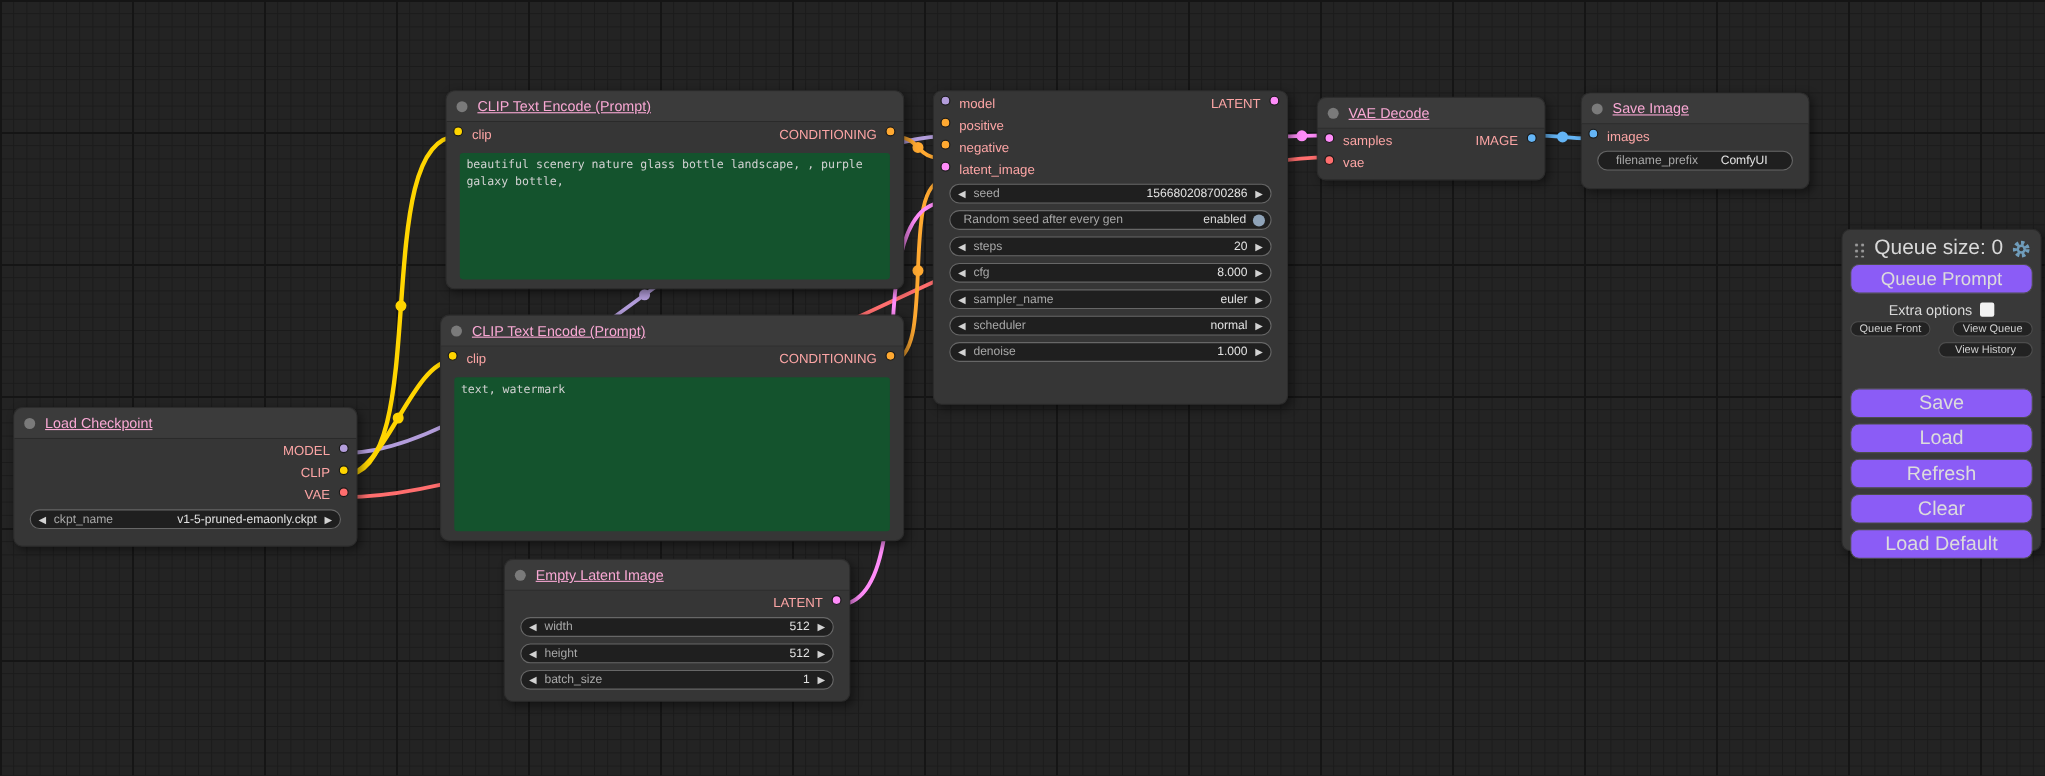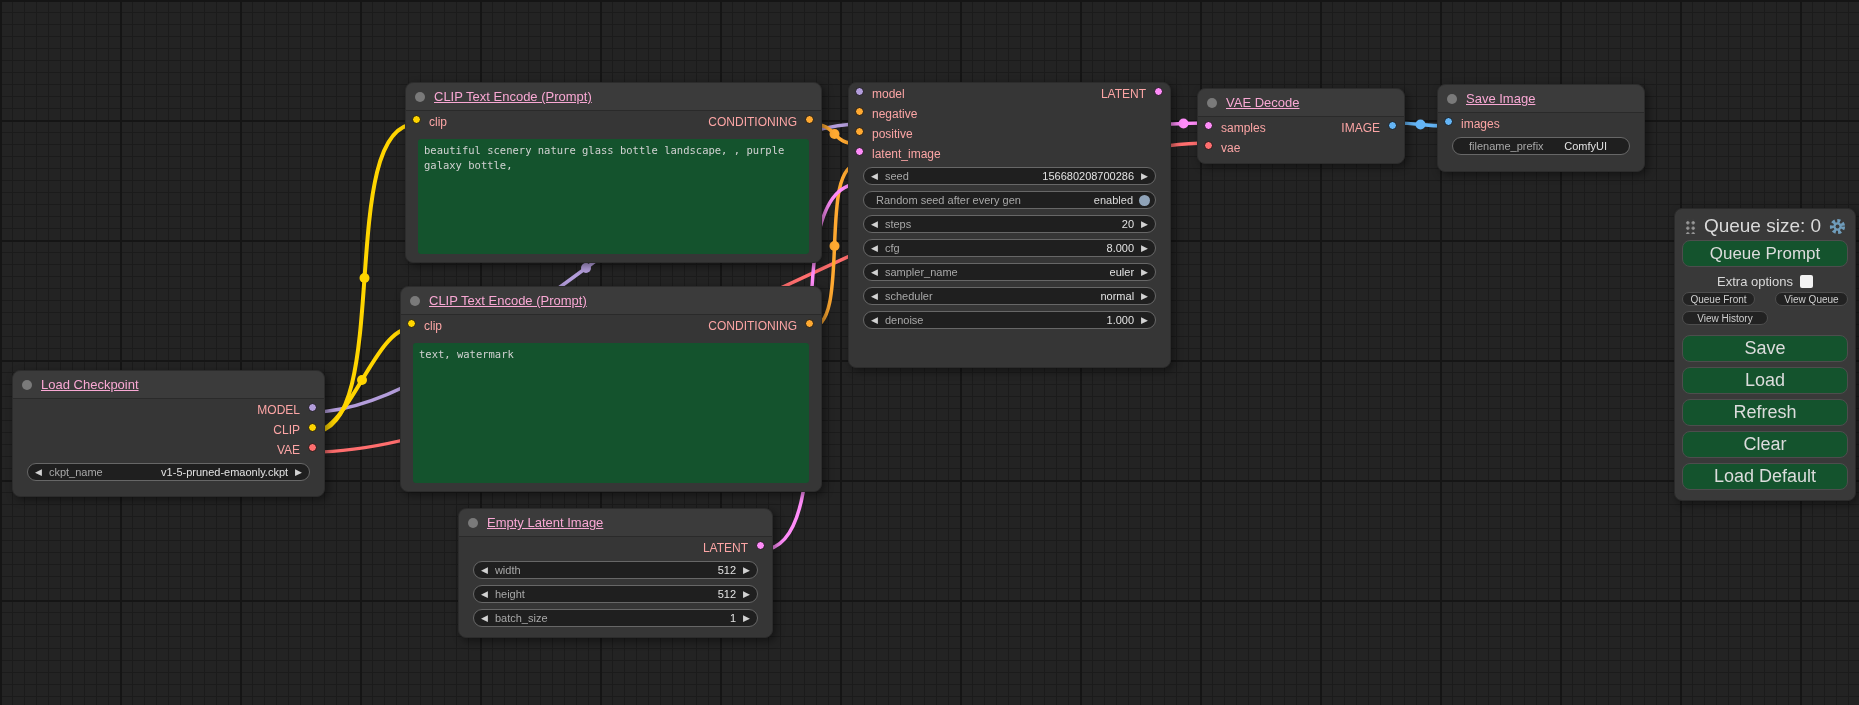--- a/index.html
+++ b/index.html
@@ -106,39 +106,39 @@
   .qp-header { height: 22px; display: flex; align-items: center; margin-bottom: 3px; }
   .qp-drag {
     width: 11px; height: 15px; margin-left: 3px;
     background: radial-gradient(#9a9a9a 1.4px, transparent 1.6px);
     background-size: 5.5px 5.5px; background-position: 0 1px;
   }
   .qp-size { flex: 1; text-align: center; font-size: 19px; color: #d9d9d9; }
   .qp-gear { width: 17px; height: 17px; margin-right: 2px; }
   button.qp-big {
     height: 27px; flex: 0 0 27px;
-    background: #14532d;
+    background: #8b5cf6;
     border: 1px solid #4d4d4d;
     border-radius: 8px;
     color: #dcdcdc; font-size: 18px;
     font-family: "Liberation Sans", sans-serif;
     margin-bottom: 5px;
     cursor: pointer;
   }
   button.qp-prompt { font-size: 17px; margin-bottom: 0; }
   .qp-extra {
     height: 18px; display: flex; align-items: center; justify-content: center;
     gap: 7px; font-size: 13px; color: #d9d9d9; margin: 7px 0 3px 0;
   }
   .qp-checkbox {
     width: 13px; height: 13px; background: #f2f2f2;
     border-radius: 2px; display: inline-block; cursor: pointer;
   }
   .qp-row { display: flex; gap: 20px; margin-bottom: 5px; }
-  .qp-row.center { justify-content: flex-start; margin-bottom: 10px; }
+  .qp-row.center { justify-content: flex-end; margin-bottom: 28px; }
   button.qp-small {
     flex: 1; height: 14px;
     background: #222222;
     border: 1px solid #4d4d4d;
     border-radius: 7px;
     color: #cfcfcf; font-size: 10px; line-height: 11px;
     font-family: "Liberation Sans", sans-serif;
     padding: 0 6px;
     cursor: pointer;
   }
@@ -247,27 +247,27 @@
               <span class="slot-label">model</span>
             </div>
             <div class="slot out">
               <span class="slot-label">LATENT</span>
               <span class="slot-dot" style="background: rgb(255, 140, 249);"></span>
             </div>
           </div>
           <div class="slot-row">
             <div class="slot in">
               <span class="slot-dot" style="background: rgb(255, 169, 49);"></span>
+              <span class="slot-label">positive</span>
+            </div>
+          </div>
+          <div class="slot-row">
+            <div class="slot in">
+              <span class="slot-dot" style="background: rgb(255, 169, 49);"></span>
               <span class="slot-label">negative</span>
-            </div>
-          </div>
-          <div class="slot-row">
-            <div class="slot in">
-              <span class="slot-dot" style="background: rgb(255, 169, 49);"></span>
-              <span class="slot-label">positive</span>
             </div>
           </div>
           <div class="slot-row">
             <div class="slot in">
               <span class="slot-dot" style="background: rgb(255, 140, 249);"></span>
               <span class="slot-label">latent_image</span>
             </div>
           </div>
         </div>
         <div class="widget combo">

